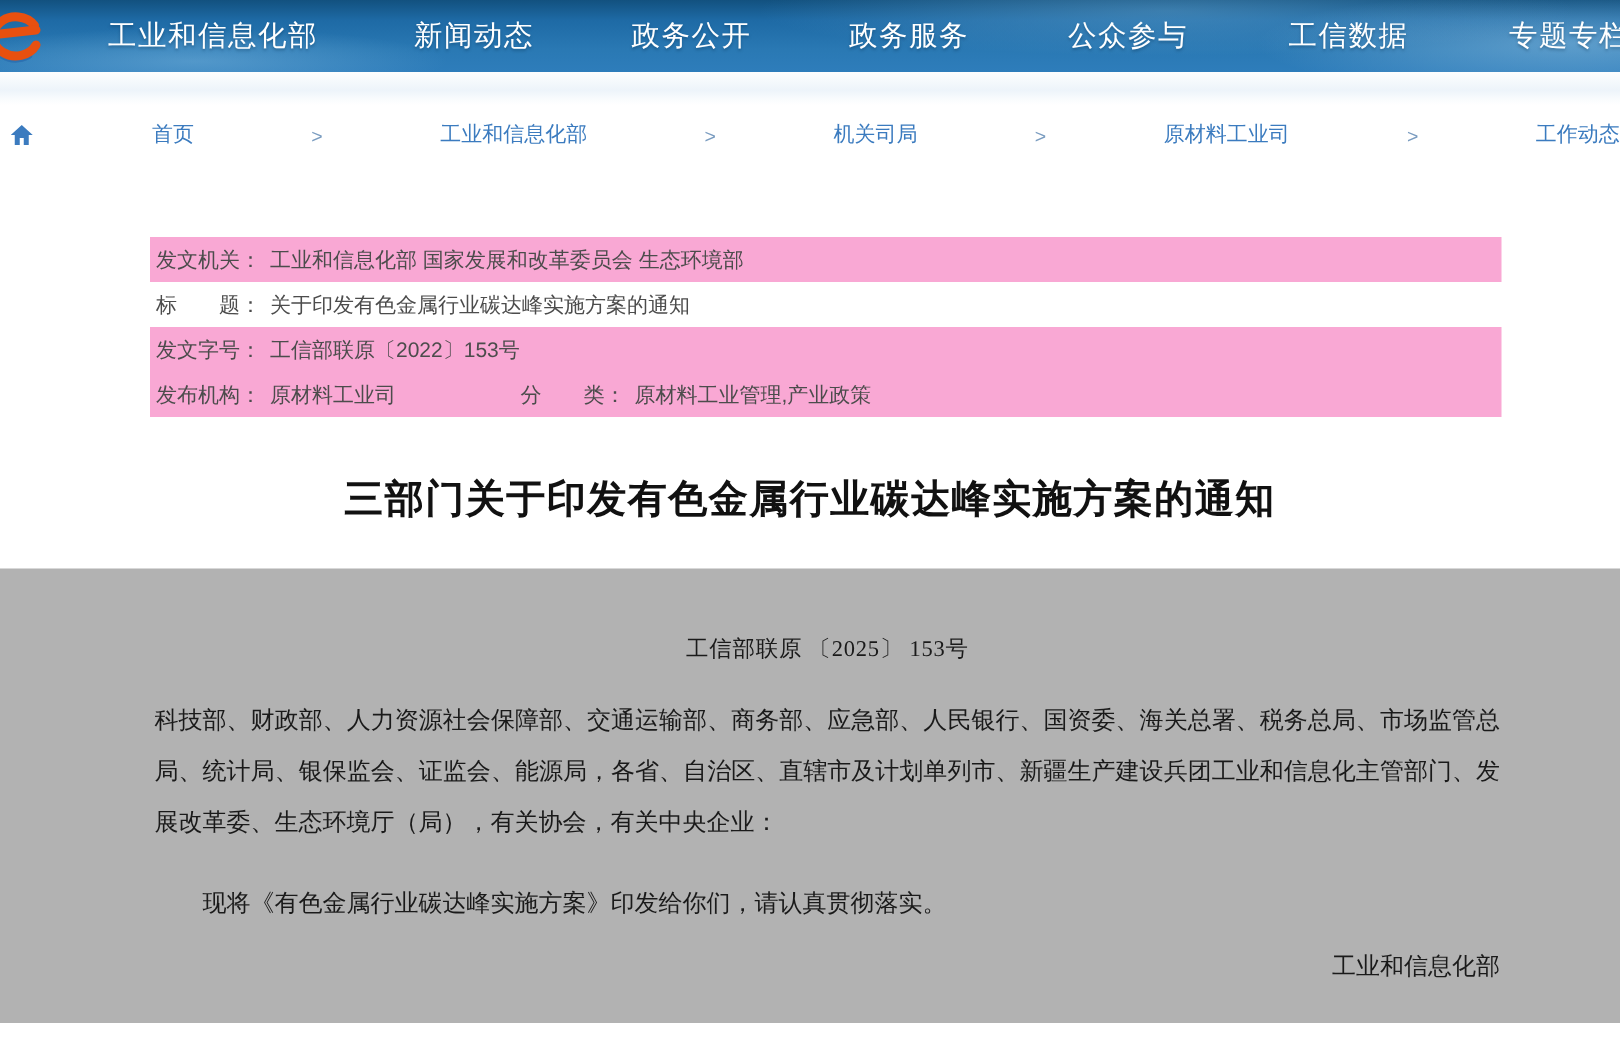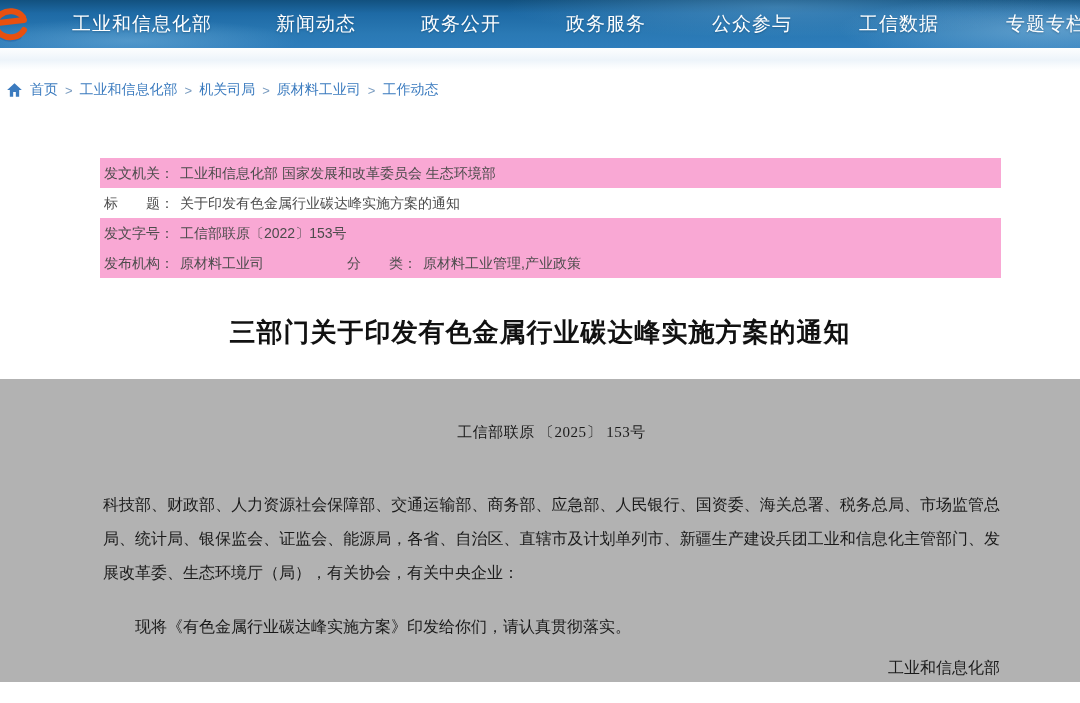--- a/index.html
+++ b/index.html
@@ -22,21 +22,21 @@
     cursor:pointer; text-shadow:0 1px 2px rgba(0,40,70,.35);
   }
   .logo { position:absolute; left:-13px; top:3px; width:46px; height:44px; }
 
   
   .nav-strip { width:1080px; height:22px;
     background:linear-gradient(180deg,#fdfefe 0%, #edf4fa 55%, #f8fbfd 80%, #ffffff 100%); }
 
   
   .breadcrumb { margin:10px 0 0 6px; height:20px; display:flex; align-items:center;
-    font-size:14px; white-space:nowrap; }
+    font-size:14px; white-space:nowrap;justify-content:space-between; }
   .breadcrumb .home-ico { width:17px; height:16px; margin-right:7px; }
   .crumb { color:#3b7bbf; text-decoration:none; cursor:pointer; }
   .crumb-sep { color:#7a9cc0; margin:0 7px; font-size:13px; }
 
   
   .doc-table { margin:58px 0 0 100px; width:901px; font-size:14px; color:#4c4c4c; }
   .doc-row { position:relative; height:30px; line-height:30px; padding-left:4px; }
   .doc-row.alt { background:#f9a8d4; }
   .doc-label { color:#4c4c4c; }
   .doc-value { color:#4c4c4c; margin-left:6px; }
@@ -44,21 +44,21 @@
 
   
   .article-title { margin-top:37px; text-align:center; font-size:26px; font-weight:bold;
     color:#111; letter-spacing:1px;font-family:Liberation Mono, monospace; }
 
   
   .content-bg { margin-top:29px; width:1080px; height:303px; background:#b2b2b2;
     padding:44px 80px 0 103px;
     font-family:"Liberation Serif","DejaVu Serif",serif; color:#1a1a1a; }
   .doc-number { text-align:center; font-size:15px; letter-spacing:.5px; }
-  .para { margin-top:46px; font-size:16px; line-height:34px; text-align:justify; }
+  .para { margin-top:22px; font-size:16px; line-height:34px; text-align:justify; }
   .para.indent { margin-top:20px; text-indent:2em; }
   .signature { margin-top:14px; text-align:right; font-size:16px; }
 </style>
 </head>
 <body>
 
 <div class="topnav">
   <div class="logo">
     <svg viewBox="0 0 46 44" width="46" height="44">
       <path d="M10 30 Q20 40 32 34" fill="none" stroke="#2a6fb0" stroke-width="5" stroke-linecap="round" opacity="0.9"></path>

